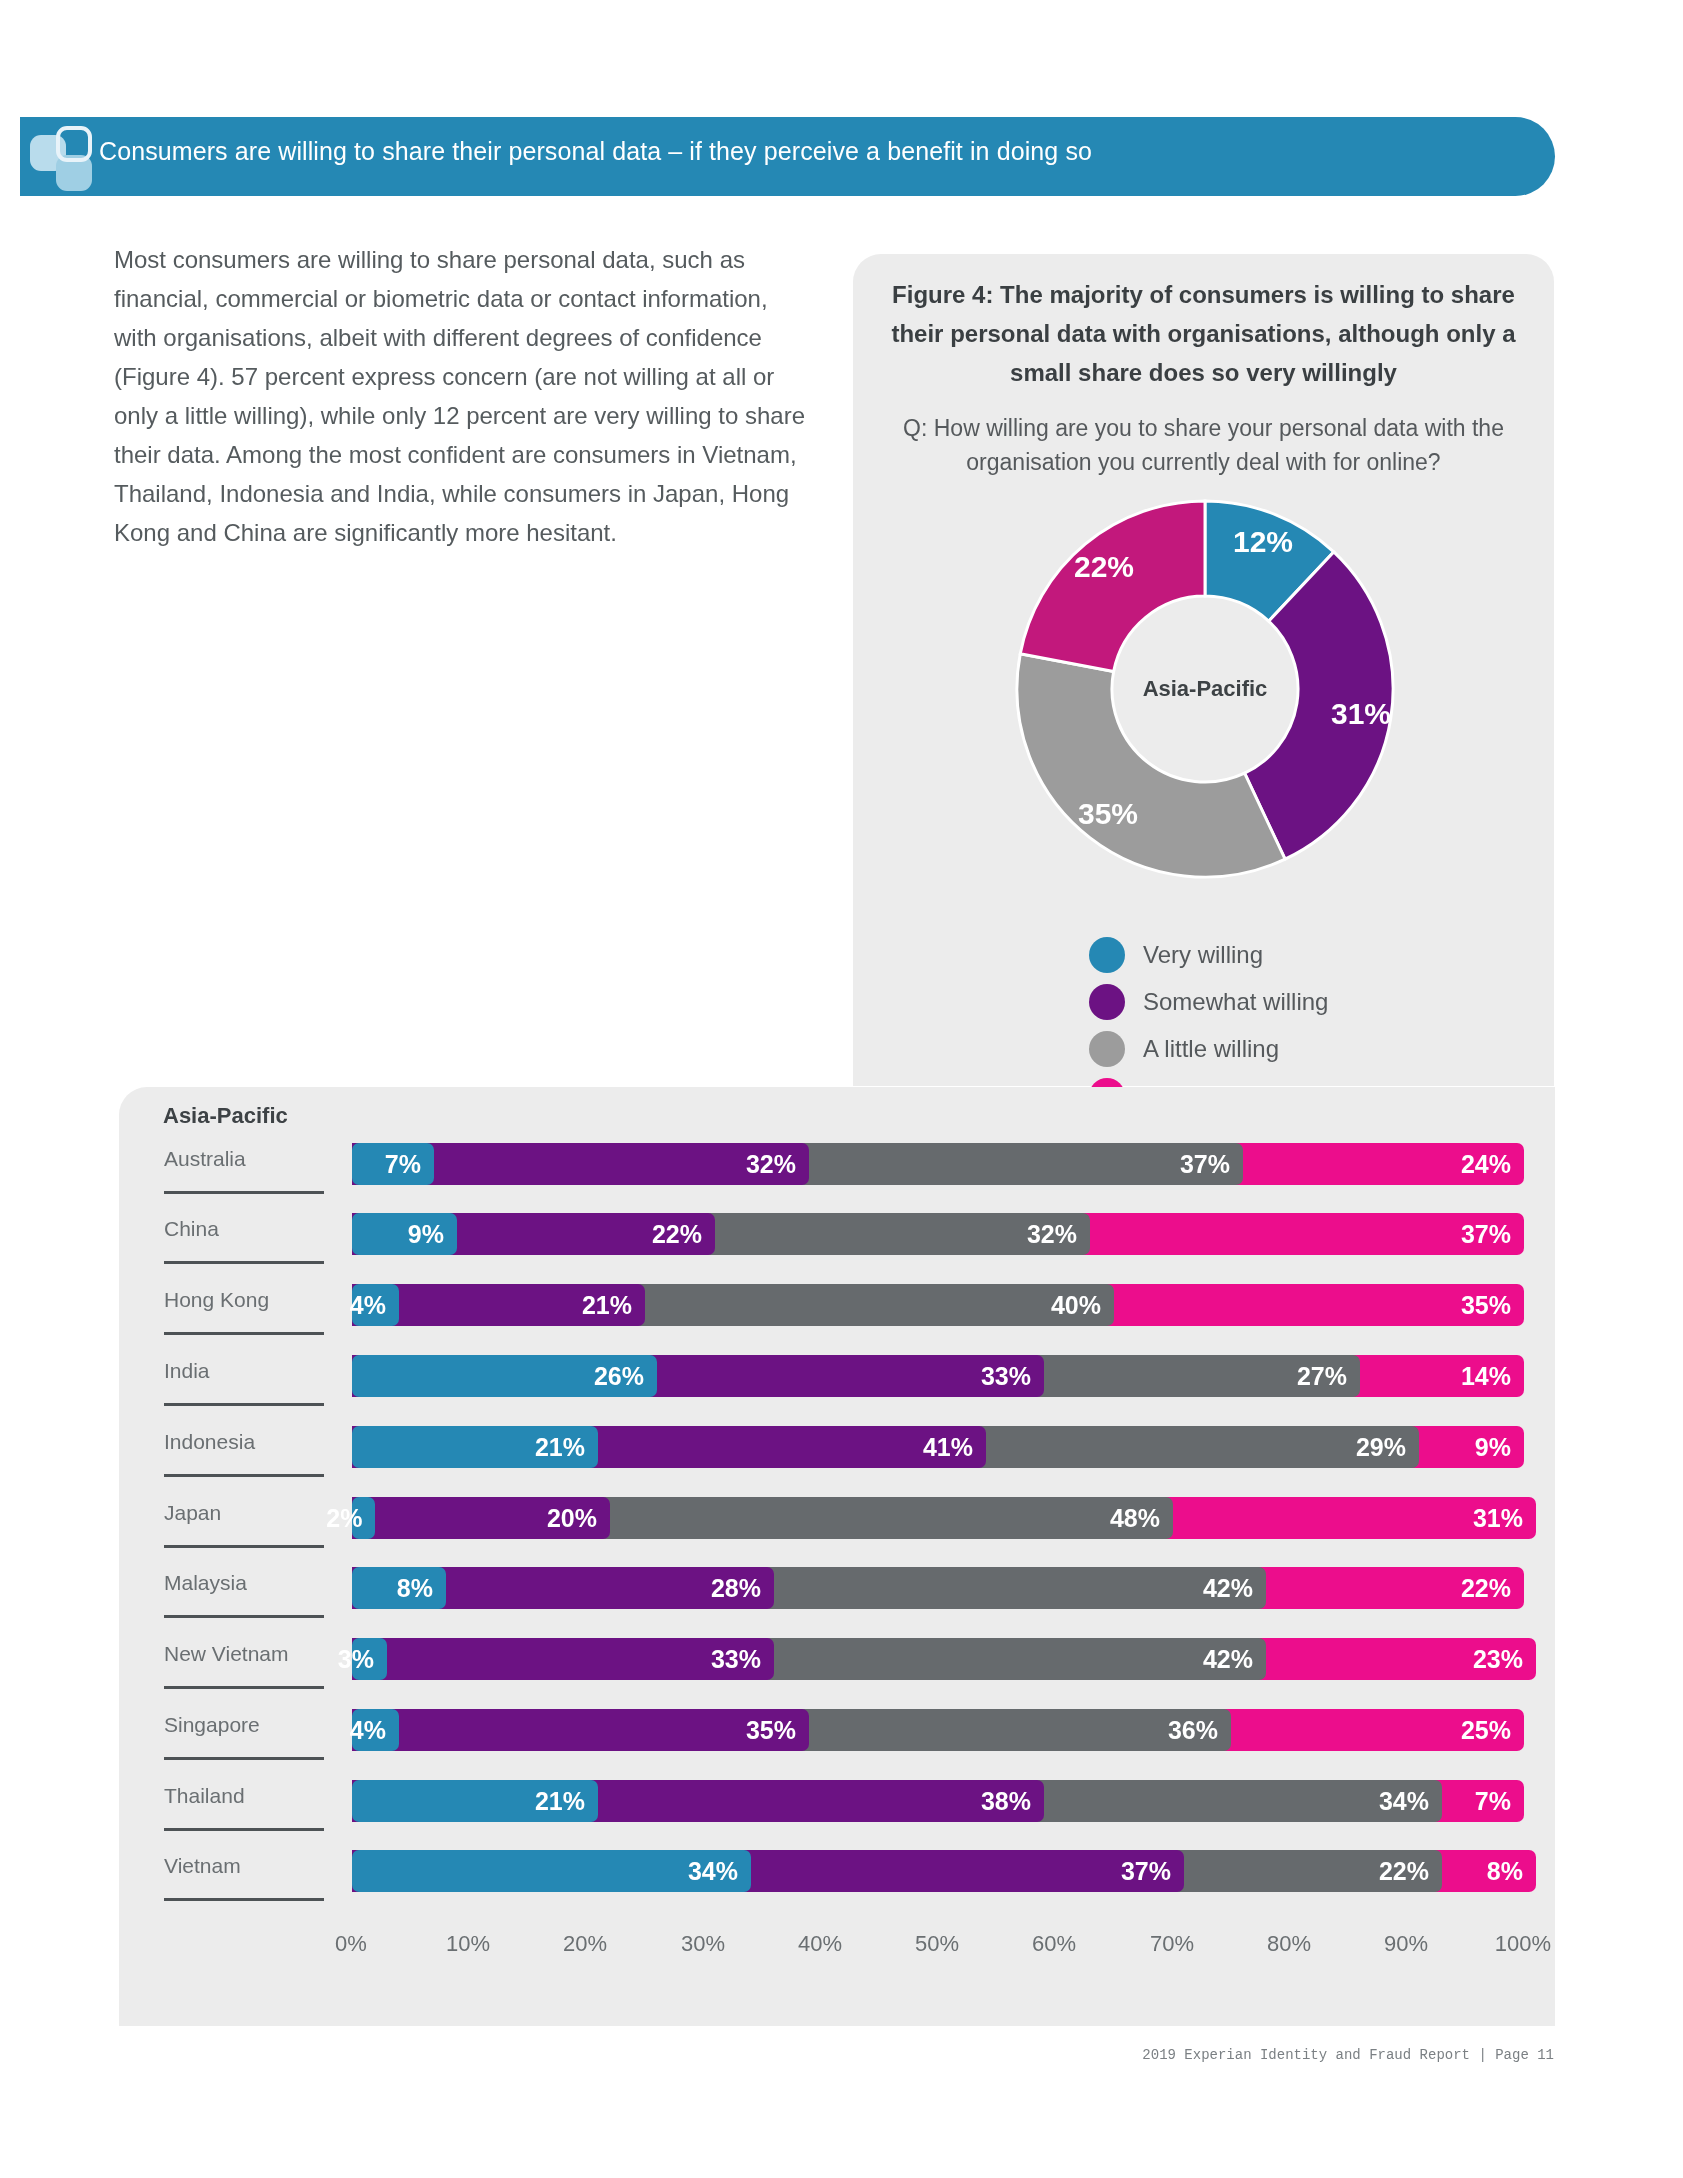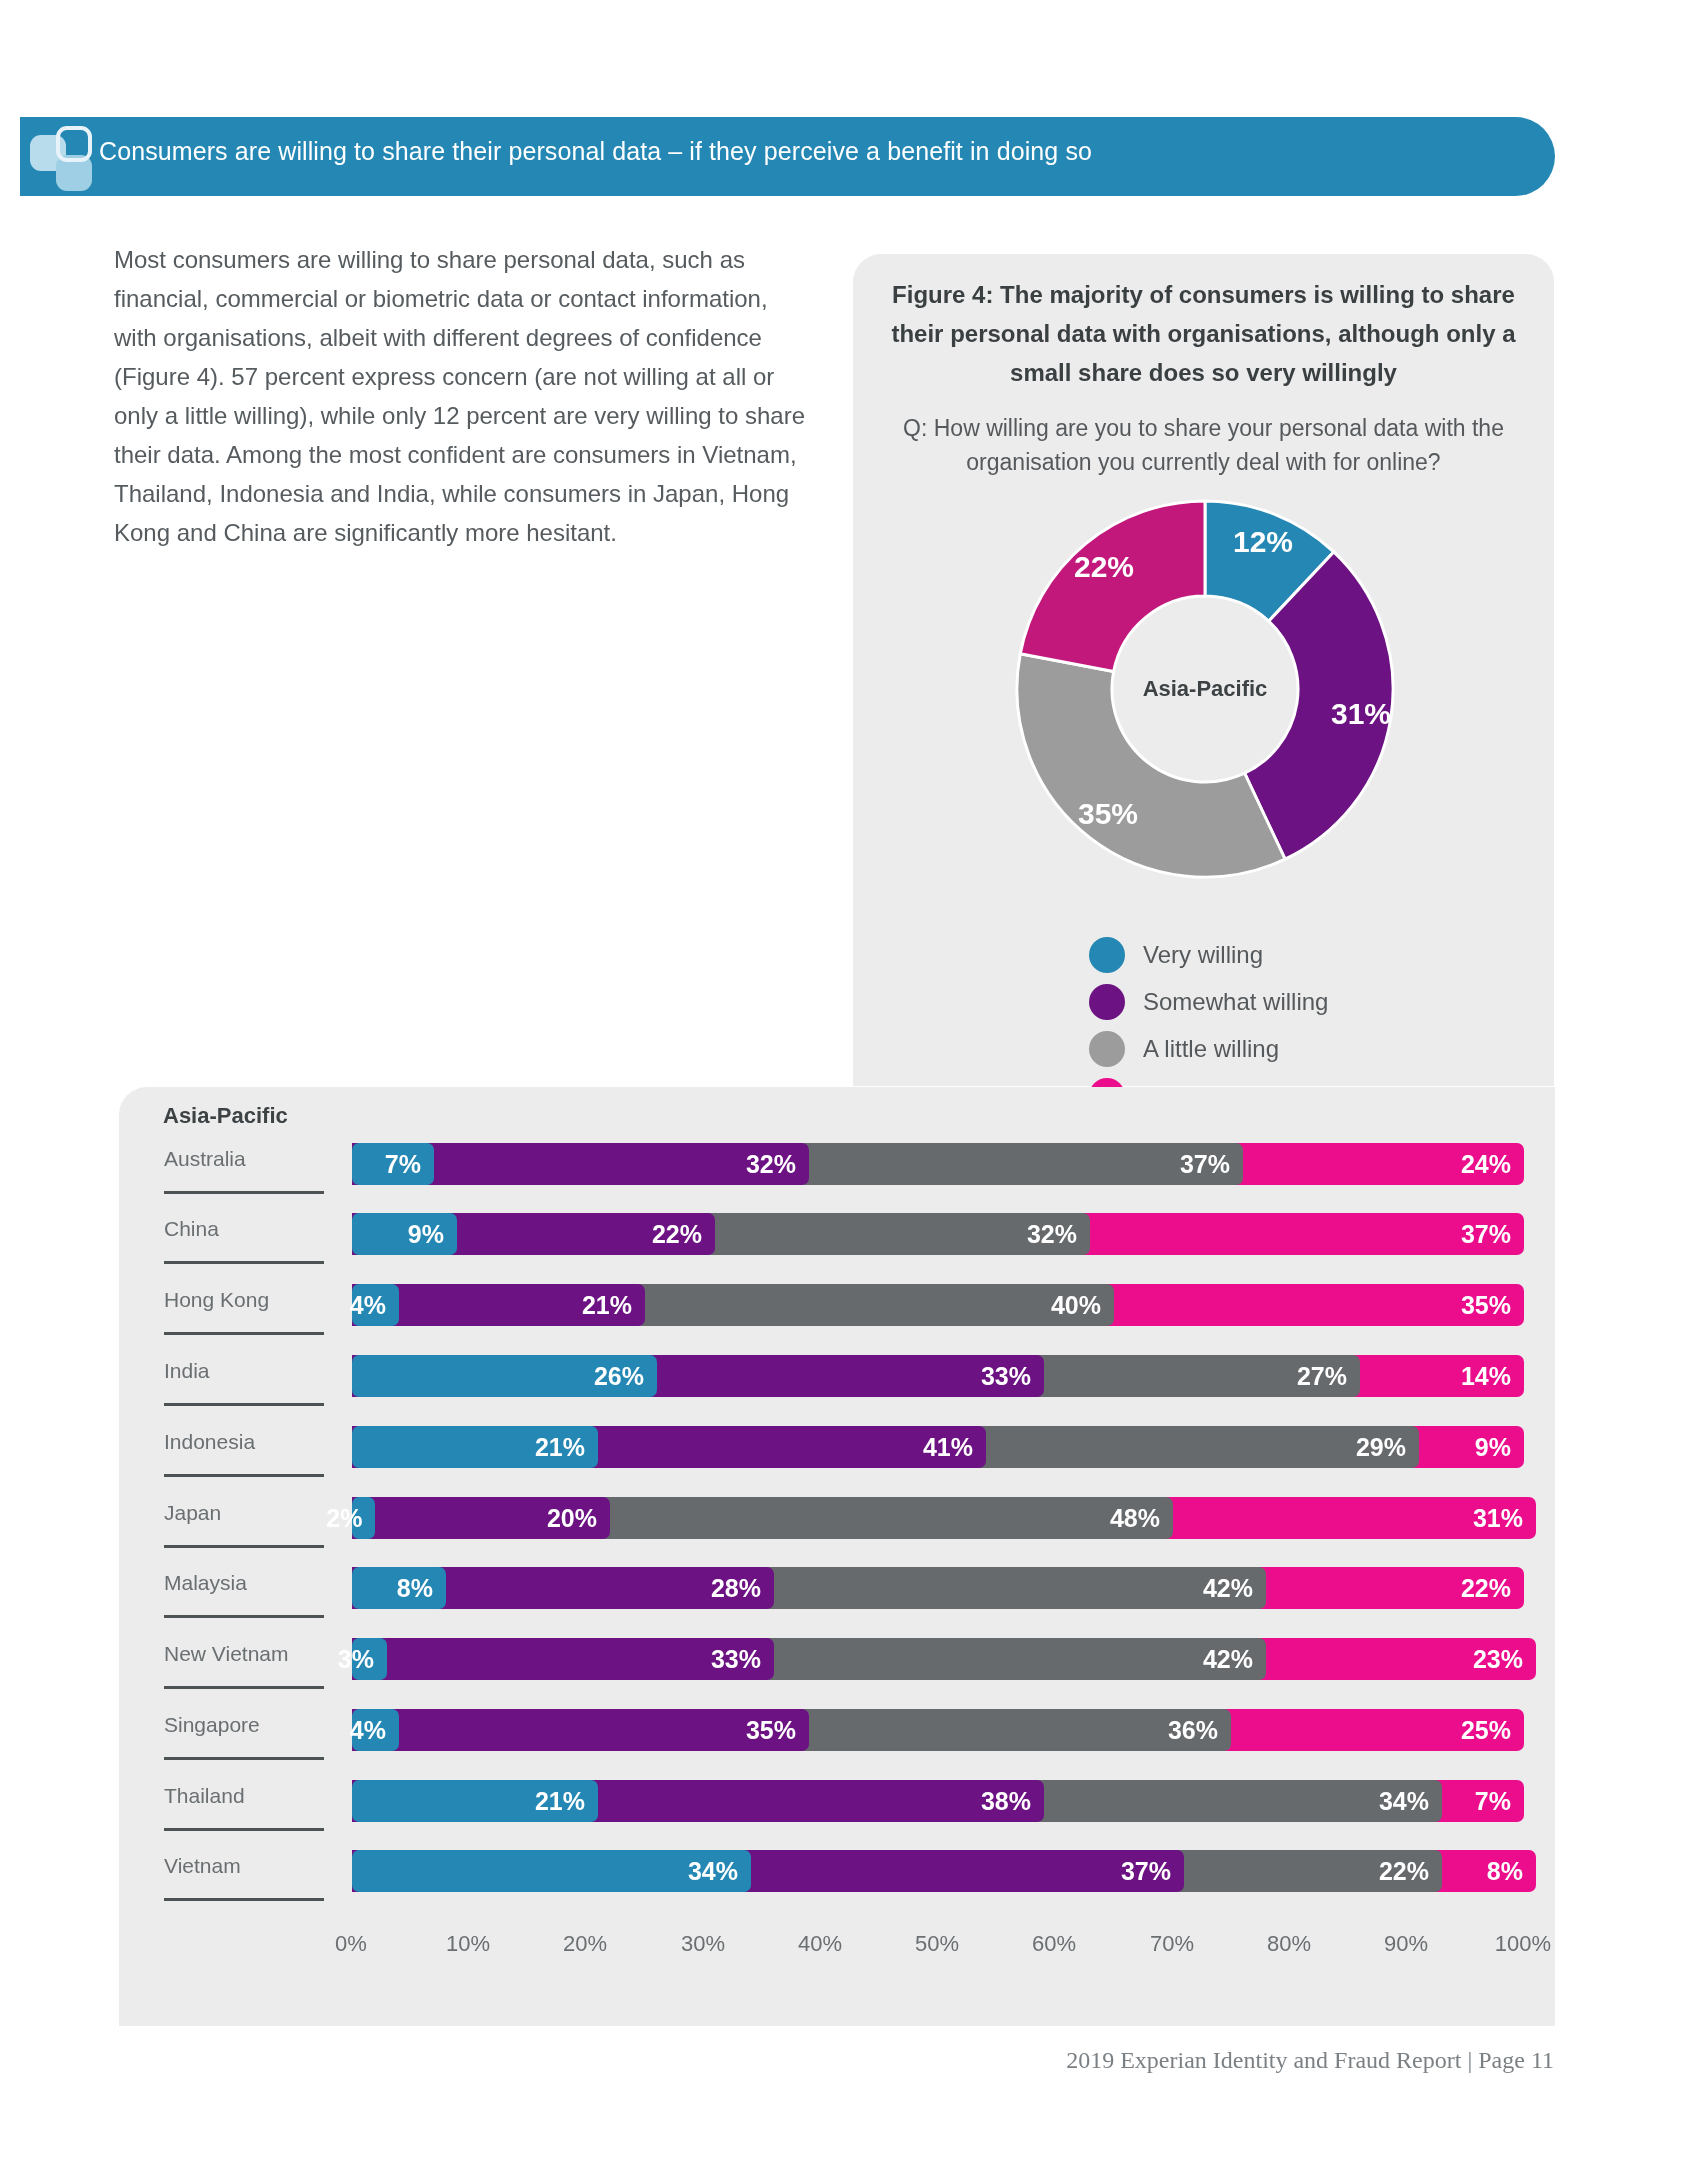--- a/index.html
+++ b/index.html
@@ -247,23 +247,23 @@
     transform: translateX(-50%);
     white-space: nowrap;
   }
 
   
   #footer {
     position: absolute;
     left: 1554px;
     top: 2047px;
     transform: translateX(-100%);
-    font-size: 24px;
+    font-size: 14px;
     color: #7b8084;
-    font-family: Liberation Serif, serif;
+    font-family: Liberation Mono, monospace;
     white-space: nowrap;
   }
 </style>
 </head>
 <body>
 
 <div id="page">
 
   <div id="header-banner"></div>
   <div id="header-logo">

